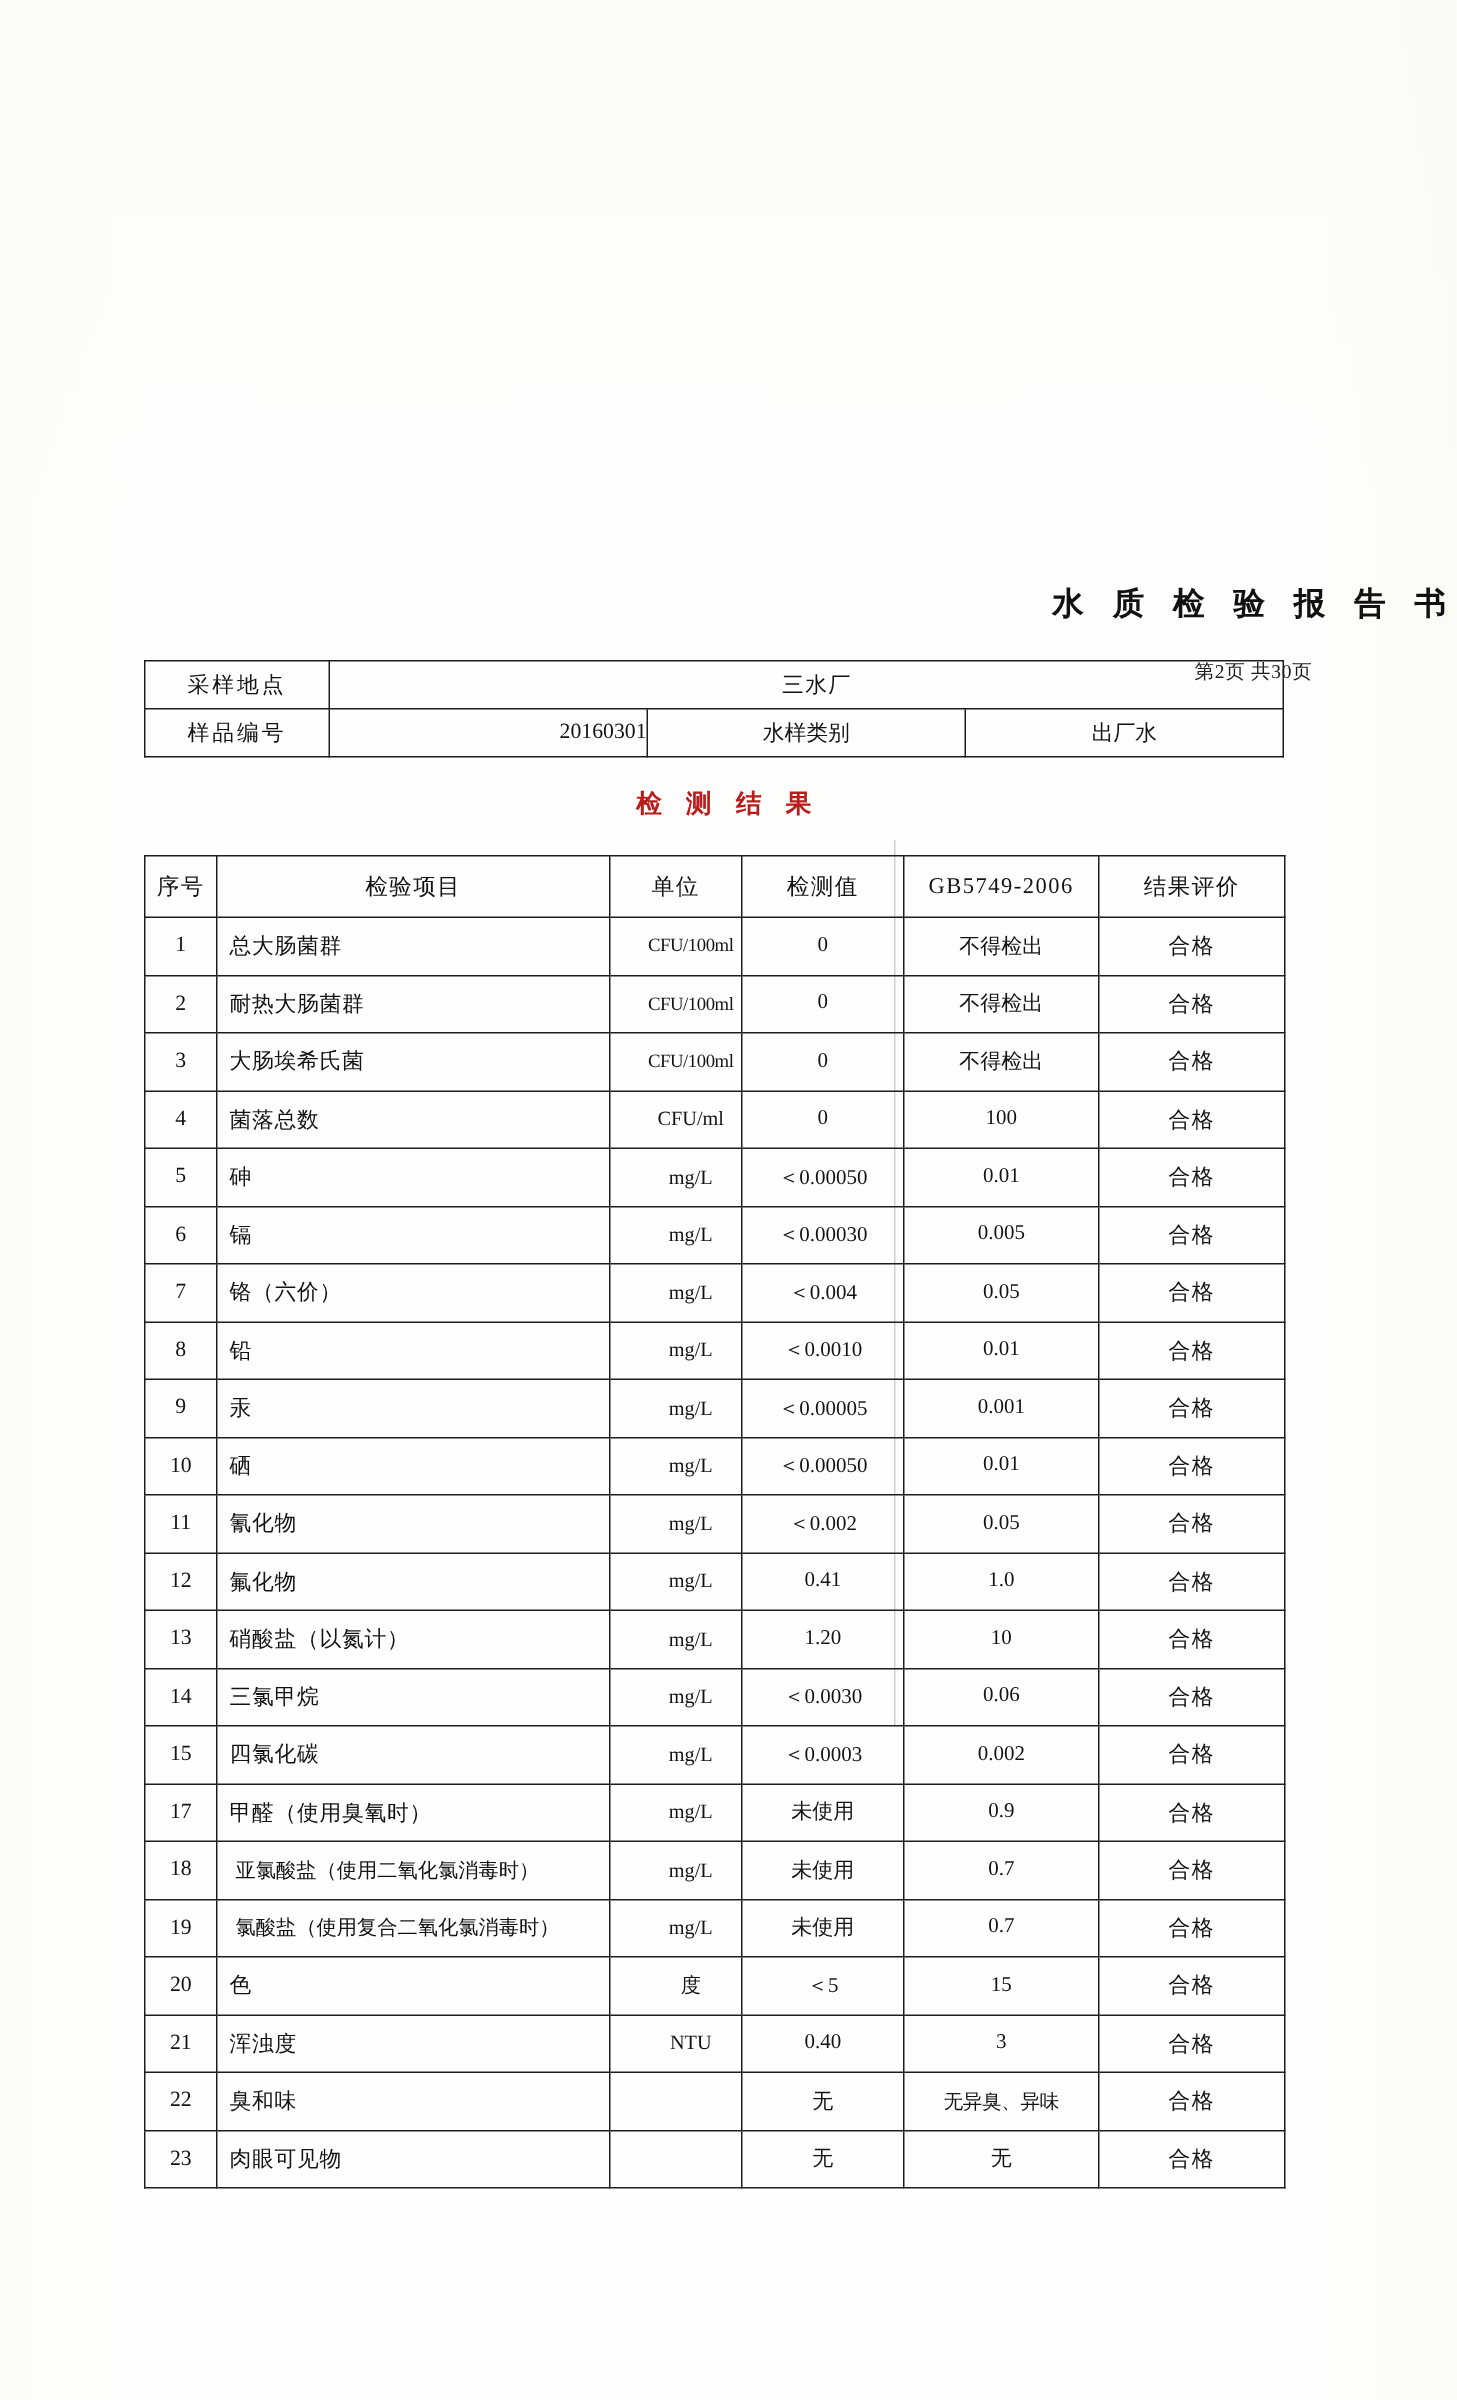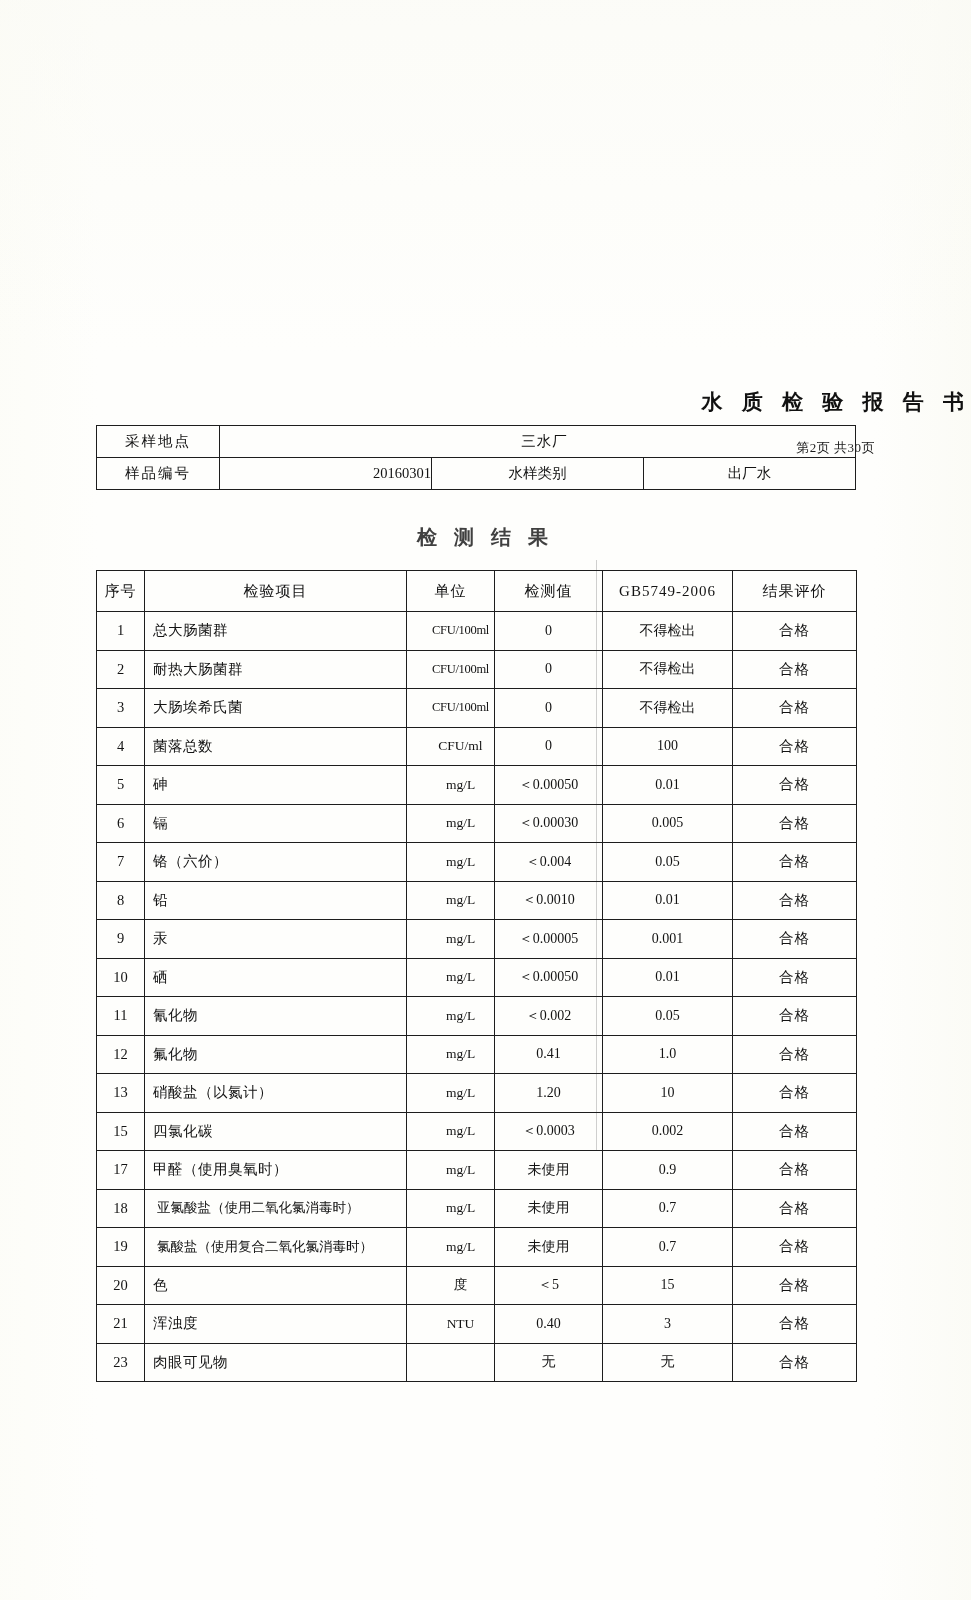--- a/index.html
+++ b/index.html
@@ -62,37 +62,37 @@
     text-align: center;
     vertical-align: middle;
     color: #131313;
     padding: 0;
   }
 
   
   .info-table {
     position: absolute;
     left: 96px;
-    top: 425px;
+    top: 440px;
     width: 760px;
   }
   .info-table td { height: 31px; }
   .info-label { width: 122px; letter-spacing: 2px; }
   .info-value-wide { text-align: center; padding-left: 14px; letter-spacing: 1px; }
   .info-value { text-align: right; padding-left: 14px; }
 
   .section-title {
     position: absolute;
     left: 0; right: 0;
     top: 524px;
     text-align: center;
-    font-size: 20px;
+    font-size: 17px;
     font-weight: bold;
     letter-spacing: 6px;
-    color: #404040;
+    color: #b91c1c;
   }
 
   
   .result-table {
     position: absolute;
     left: 96px;
     top: 570px;
     width: 760px;
   }
   .result-table td { height: 37.5px; }
@@ -277,20 +277,28 @@
         </tr>
         <tr>
           <td>13</td>
           <td class="cell-item">硝酸盐（以氮计）</td>
           <td class="cell-unit">mg/L</td>
           <td class="cell-val">1.20</td>
           <td class="cell-std">10</td>
           <td class="cell-eval">合格</td>
         </tr>
         <tr>
+          <td>14</td>
+          <td class="cell-item">三氯甲烷</td>
+          <td class="cell-unit">mg/L</td>
+          <td class="cell-val">＜0.0030</td>
+          <td class="cell-std">0.06</td>
+          <td class="cell-eval">合格</td>
+        </tr>
+        <tr>
           <td>15</td>
           <td class="cell-item">四氯化碳</td>
           <td class="cell-unit">mg/L</td>
           <td class="cell-val">＜0.0003</td>
           <td class="cell-std">0.002</td>
           <td class="cell-eval">合格</td>
         </tr>
         <tr>
           <td>17</td>
           <td class="cell-item">甲醛（使用臭氧时）</td>
@@ -325,20 +333,28 @@
         </tr>
         <tr>
           <td>21</td>
           <td class="cell-item">浑浊度</td>
           <td class="cell-unit">NTU</td>
           <td class="cell-val">0.40</td>
           <td class="cell-std">3</td>
           <td class="cell-eval">合格</td>
         </tr>
         <tr>
+          <td>22</td>
+          <td class="cell-item">臭和味</td>
+          <td class="cell-unit"></td>
+          <td class="cell-val">无</td>
+          <td class="cell-std tiny">无异臭、异味</td>
+          <td class="cell-eval">合格</td>
+        </tr>
+        <tr>
           <td>23</td>
           <td class="cell-item">肉眼可见物</td>
           <td class="cell-unit"></td>
           <td class="cell-val">无</td>
           <td class="cell-std">无</td>
           <td class="cell-eval">合格</td>
         </tr>
       </tbody>
   </table>
 

